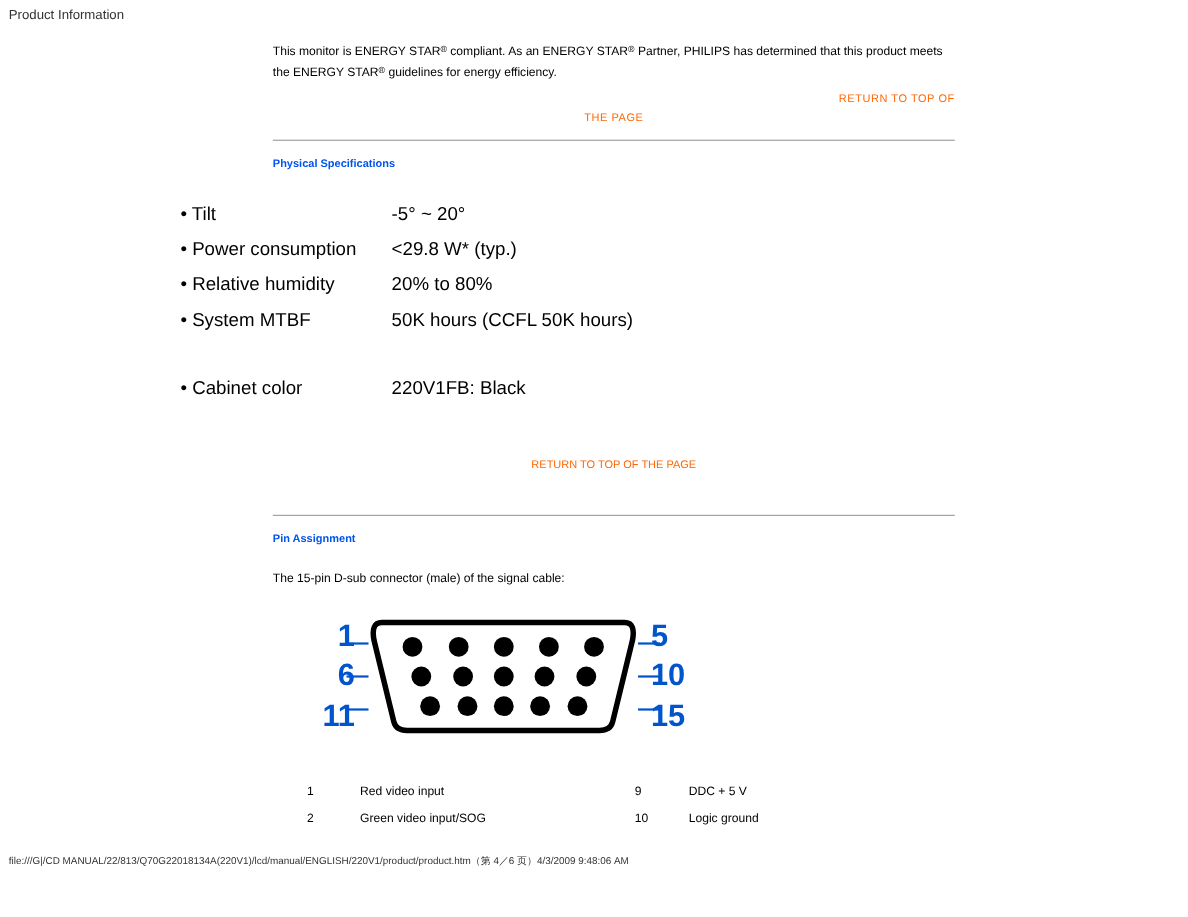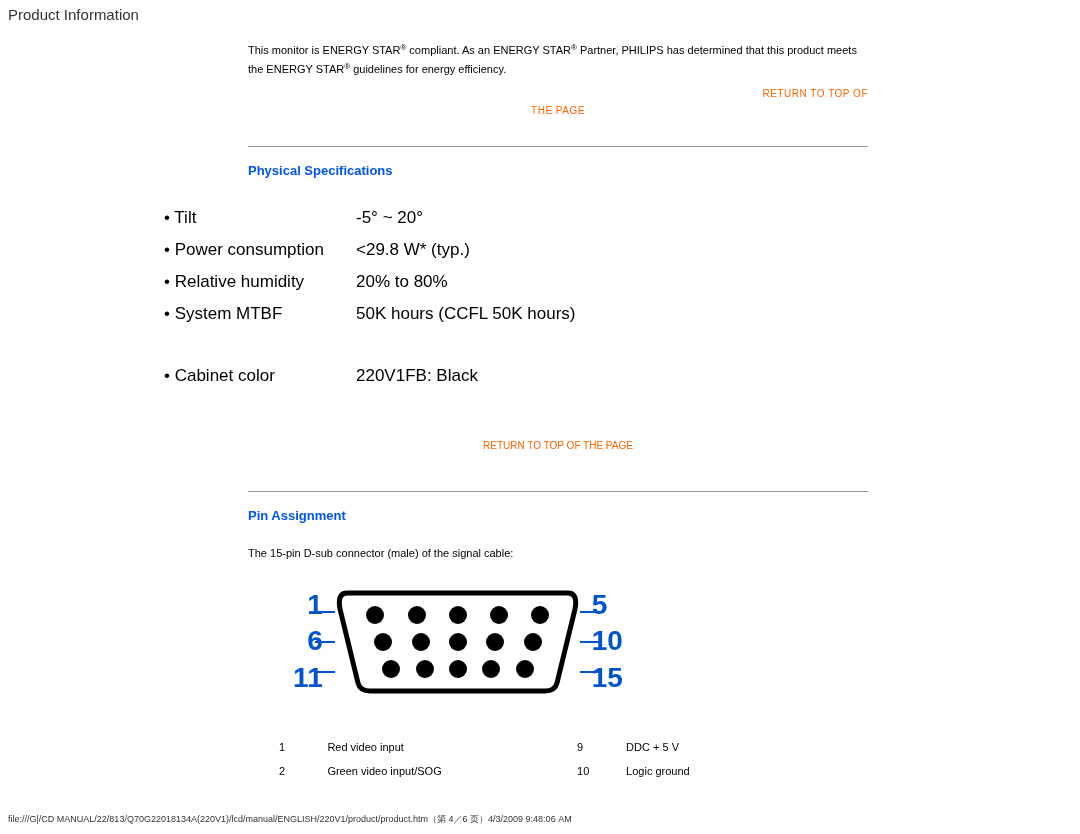--- a/index.html
+++ b/index.html
@@ -6,21 +6,21 @@
     margin: 0;
     padding: 0;
     font-family: Arial, sans-serif;
     font-size: 11px;
     color: #000;
     background: #fff;
     width: 1080px;
   }
   .page-header {
     margin: 6px 0 4px 8px;
-    font-size: 15px;
+    font-size: 12px;
     color: #333;
   }
   .content-wrap {
     margin-left: 48px;
     width: 820px;
   }
   .inner {
     margin-left: 200px;
     width: 620px;
     padding-top: 14px;
@@ -32,38 +32,38 @@
     font-size: 8px;
     vertical-align: top;
   }
   .return-link {
     color: #ff6600;
     font-size: 10px;
     font-weight: normal;
     letter-spacing: 0.5px;
     display: block;
     text-align: right;
-    margin: 10px 0 30px 0;
+    margin: 10px 0 14px 0;
   }
   .return-center {
     color: #ff6600;
     font-size: 10px;
     text-align: center;
     margin: 48px 0 40px 0;
   }
   hr.section {
     border: none;
     border-top: 1px solid #999;
     margin: 0 0 16px 0;
     width: 620px;
   }
   .section-head {
     color: #0055ee;
     font-weight: bold;
-    font-size: 13px;
+    font-size: 10px;
     margin-left: 200px;
     margin-bottom: 24px;
   }
   table.spec {
     border-collapse: collapse;
     margin-left: 110px;
     font-size: 17px;
   }
   table.spec td {
     padding: 6px 6px;
@@ -133,21 +133,21 @@
     padding: 6px 6px;
   }
   table.pins td.num {
     width: 40px;
   }
   table.pins td.desc {
     width: 260px;
   }
   .footer {
     position: relative;
-    margin-top: 30px;
+    margin-top: 20px;
     margin-left: 8px;
     font-size: 9px;
     color: #333;
   }
 </style>
 </head>
 <body>
 
 <div class="page-header">Product Information</div>
 

